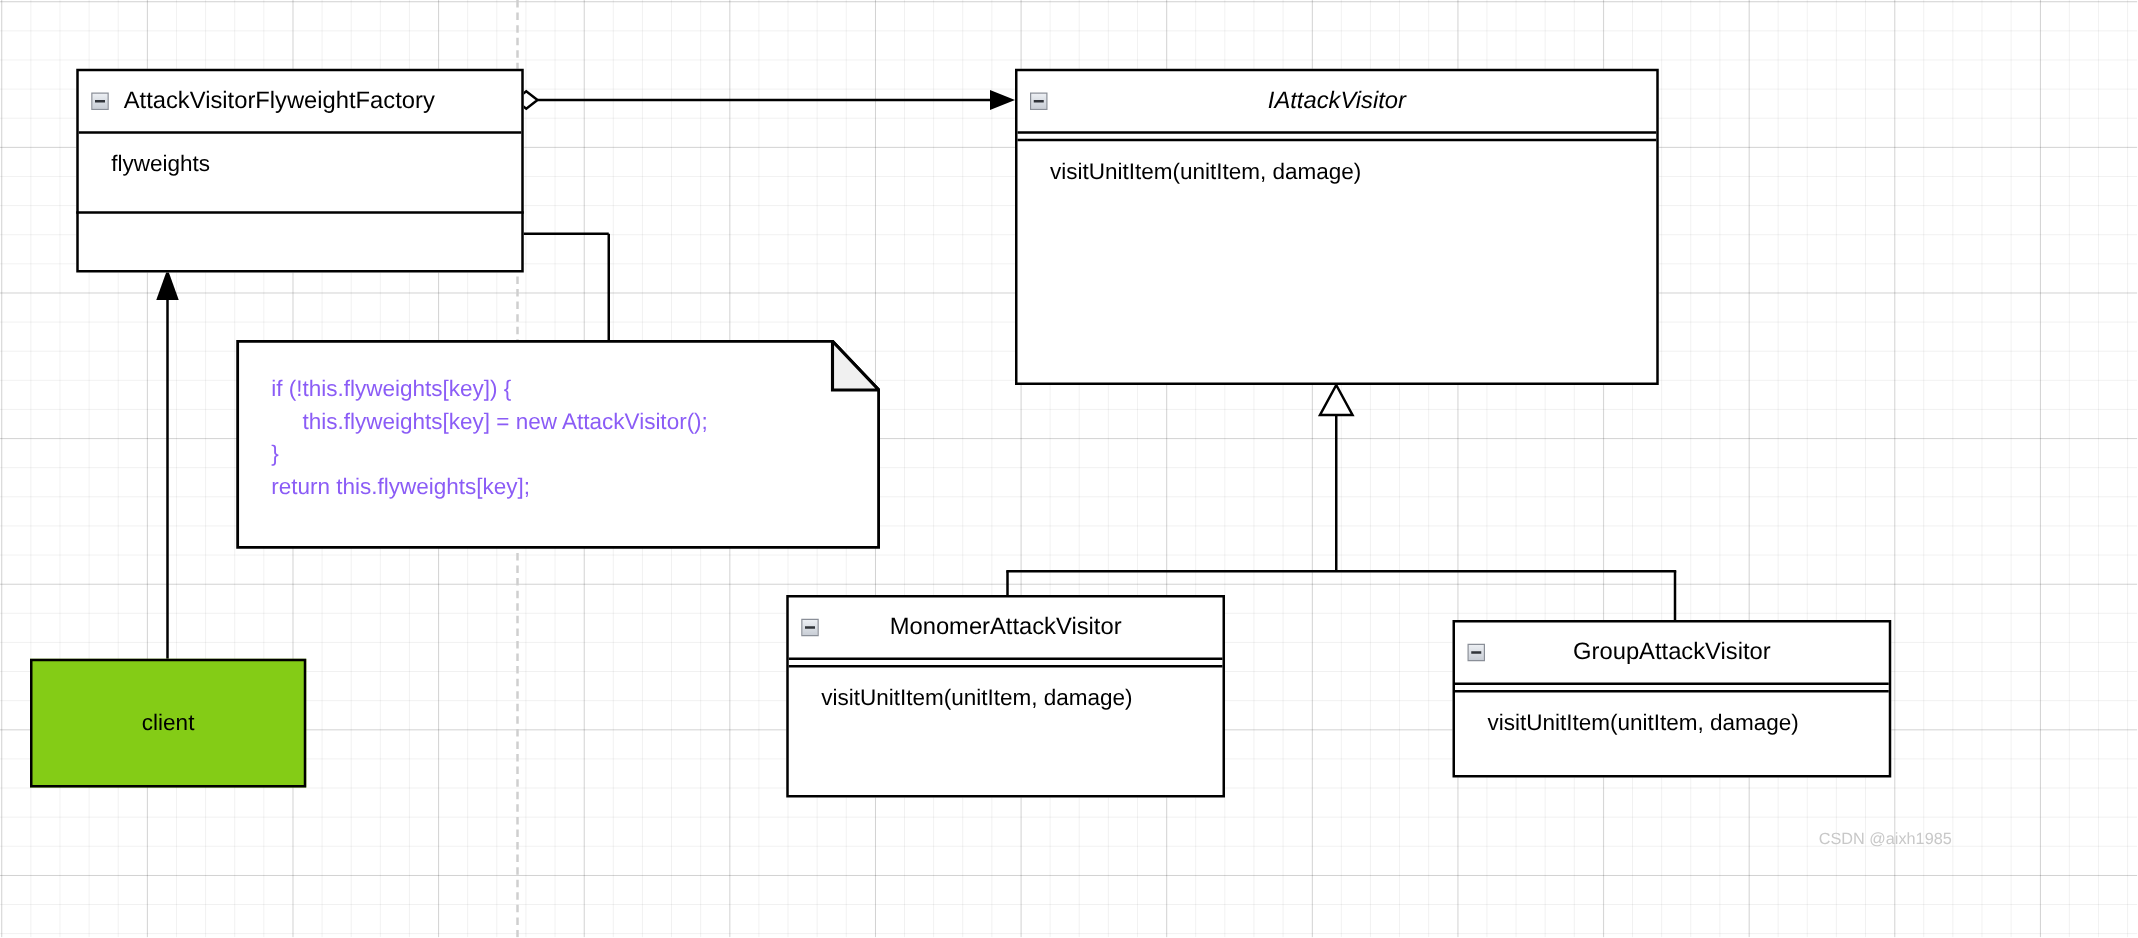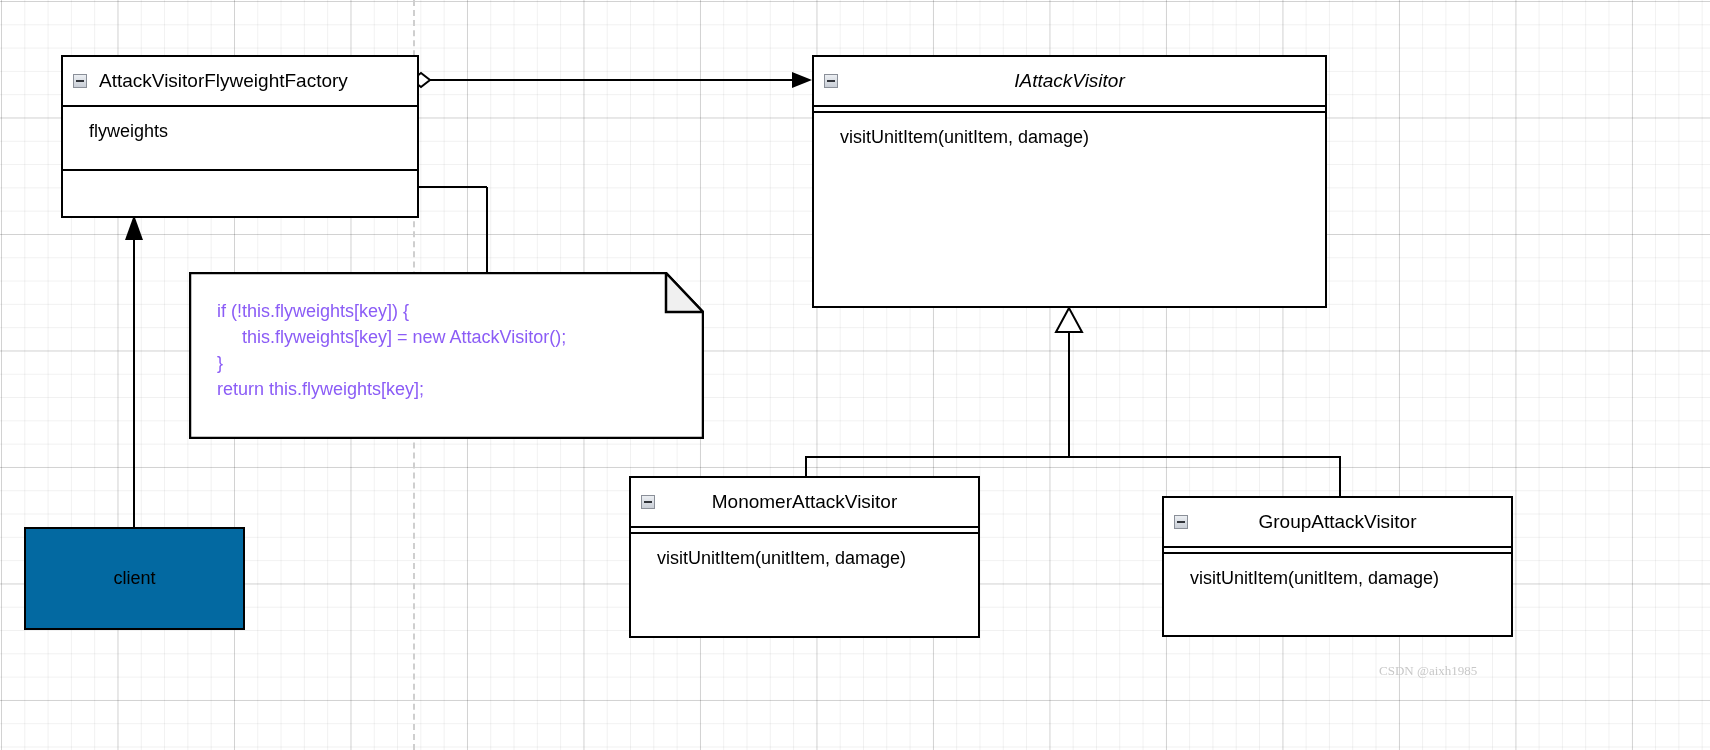--- a/index.html
+++ b/index.html
@@ -98,21 +98,21 @@
   .uml-row {
     font-size: 18px;
     color: #000;
     padding: 14px 0 0 26px;
     white-space: nowrap;
   }
 
   
   .plain-box {
     position: absolute;
-    background: #0369a1;
+    background: #84cc16;
     border: 2px solid #000;
     box-sizing: border-box;
     display: flex;
     align-items: center;
     justify-content: center;
     font-size: 18px;
     color: #000;
   }
 
   
@@ -202,21 +202,21 @@
 
   <div class="uml-class" style="left:629px; top:476px; width:351px; height:162px;">
     <div class="uml-title center">
       <span class="collapse-icon"></span>
       <span>MonomerAttackVisitor</span>
     </div>
     <div class="sep double"></div>
     <div class="uml-row">visitUnitItem(unitItem, damage)</div>
   </div>
 
-  <div class="uml-class" style="left:1162px; top:496px; width:351px; height:141px;">
+  <div class="uml-class" style="left:1162px; top:496px; width:351px; height:126px;">
     <div class="uml-title center">
       <span class="collapse-icon"></span>
       <span>GroupAttackVisitor</span>
     </div>
     <div class="sep double"></div>
     <div class="uml-row">visitUnitItem(unitItem, damage)</div>
   </div>
 
   <div class="plain-box" style="left:24px; top:527px; width:221px; height:103px;">
     <span>client</span>
@@ -226,15 +226,15 @@
     <svg width="515" height="167" viewBox="0 0 515 167" style="position:absolute; left:0; top:0;">
       <path d="M1,1 L477,1 L514,40 L514,166 L1,166 Z" fill="#ffffff" stroke="#000000" stroke-width="2.5"></path>
       <path d="M477,1 L514,40 L477,40 Z" fill="#f0f0f0" stroke="#000000" stroke-width="2.5"></path>
     </svg>
     <div class="note-text">if (!this.flyweights[key]) {
      this.flyweights[key] = new AttackVisitor();
 }
 return this.flyweights[key];</div>
   </div>
 
-  <div class="watermark" style="left:1379px; top:663px;font-family:Liberation Serif, serif;">CSDN @aixh1985</div>
+  <div class="watermark" style="left:1455px; top:663px;">CSDN @aixh1985</div>
 
 </div>
 
 </body></html>

